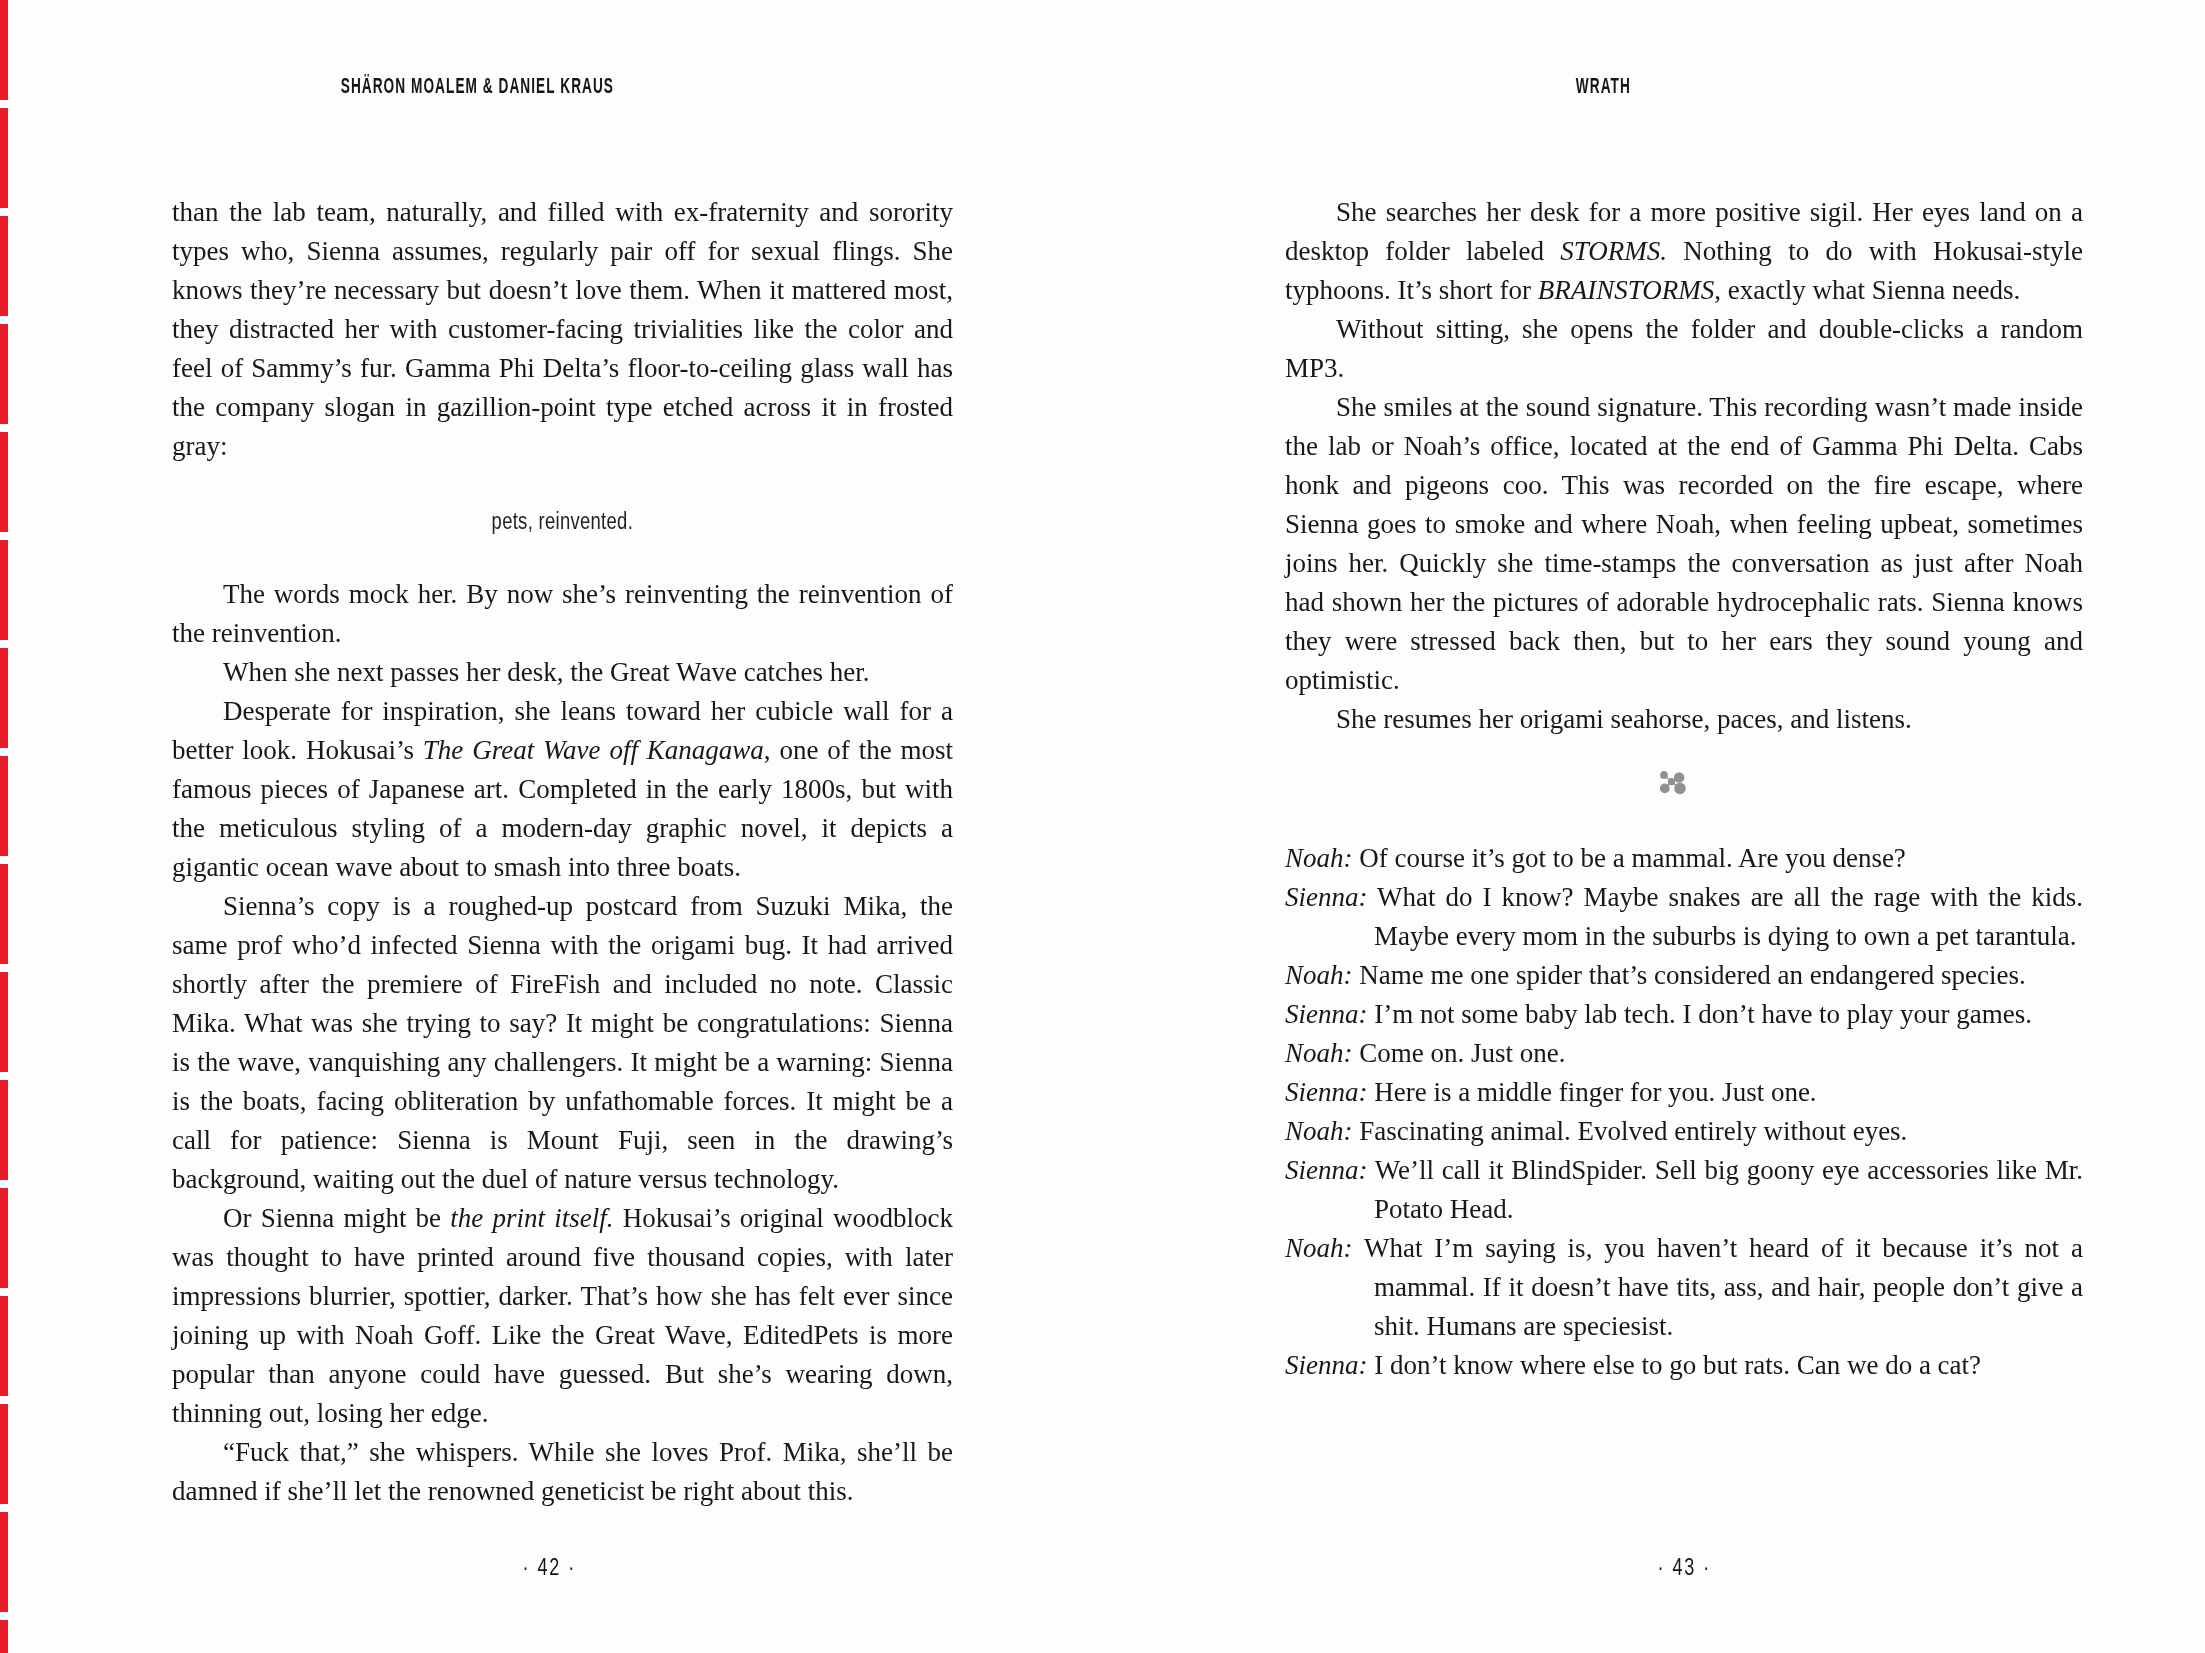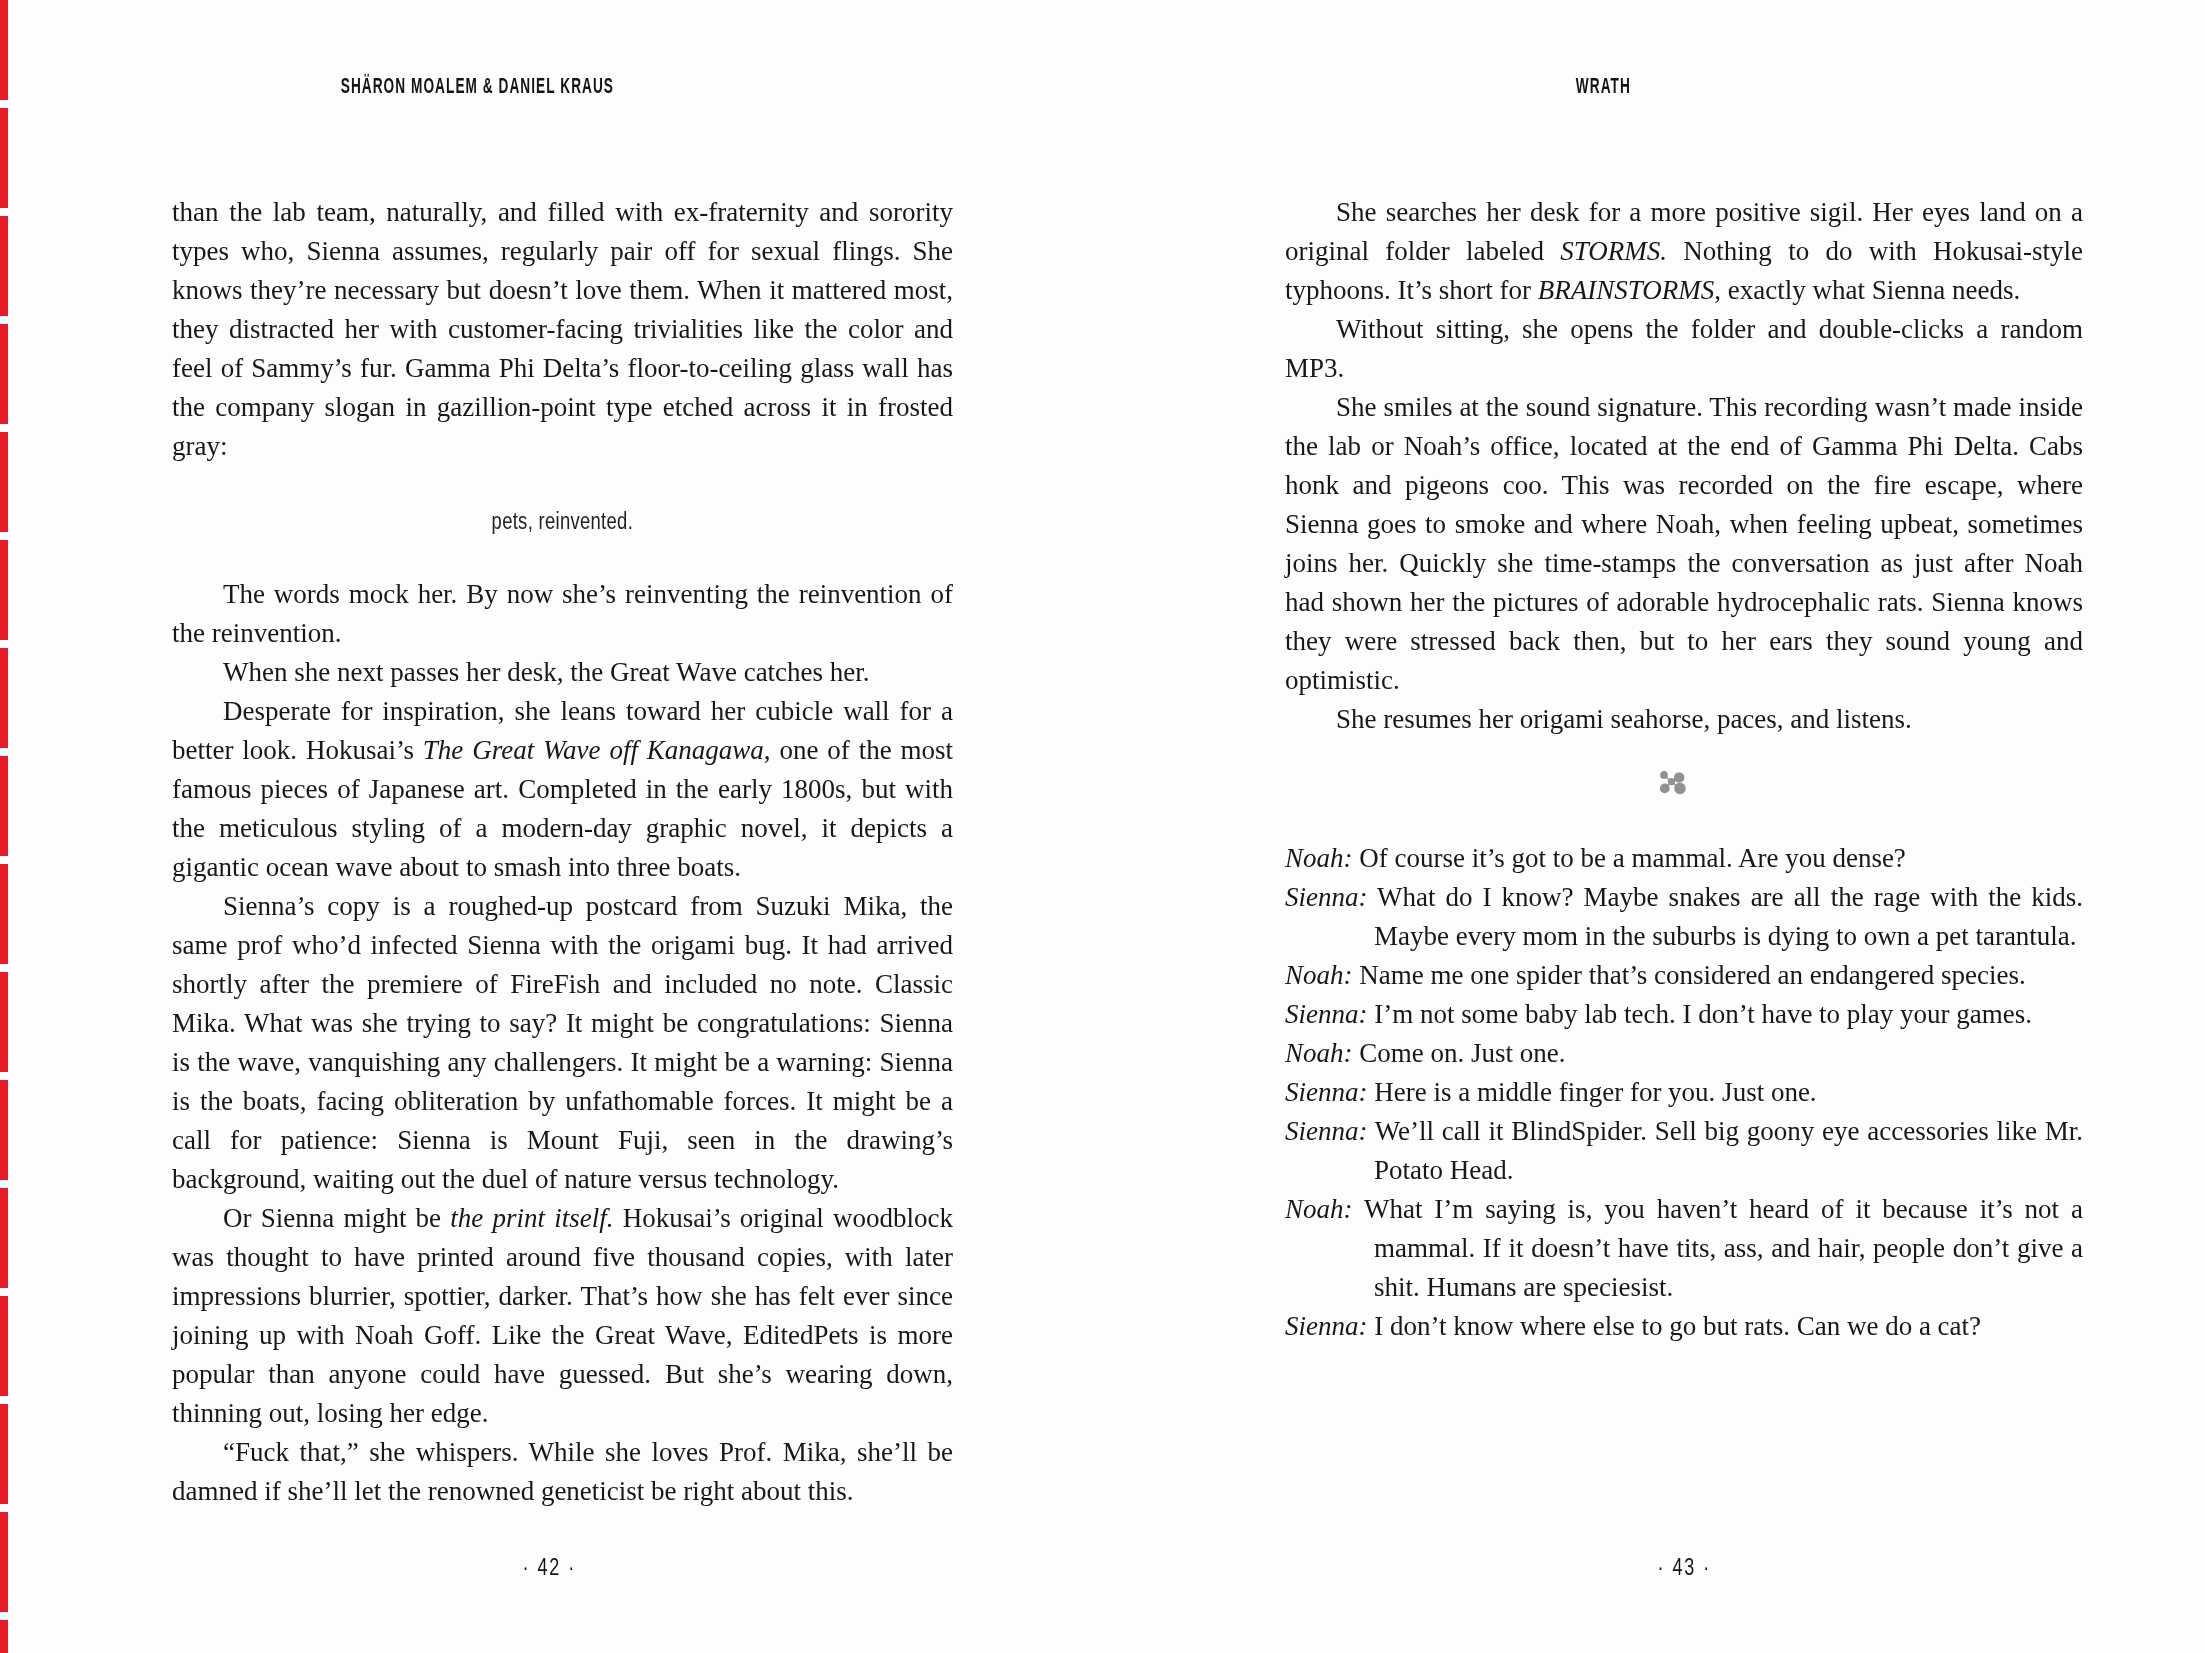--- a/index.html
+++ b/index.html
@@ -143,21 +143,21 @@
   <div class="page-number" id="left-folio">
     <span class="cond folio-cond">· 42 ·</span>
   </div>
 
   <div class="running-head" id="right-head">
     <span class="cond head-cond">WRATH</span>
   </div>
 
   <div class="page-body" id="right-body">
     <div>
-        <p class="para indent"><span>She searches her desk for a more positive sigil. Her eyes land on a original folder labeled </span><span class="it">STORMS.</span><span> Nothing to do with Hokusai-style typhoons. It’s short for </span><span class="it">BRAINSTORMS</span><span>, exactly what Sienna needs.</span></p>
+        <p class="para indent"><span>She searches her desk for a more positive sigil. Her eyes land on a desktop folder labeled </span><span class="it">STORMS.</span><span> Nothing to do with Hokusai-style typhoons. It’s short for </span><span class="it">BRAINSTORMS</span><span>, exactly what Sienna needs.</span></p>
         <p class="para indent"><span>Without sitting, she opens the folder and double-clicks a random MP3.</span></p>
         <p class="para indent"><span>She smiles at the sound signature. This recording wasn’t made inside the lab or Noah’s office, located at the end of Gamma Phi Delta. Cabs honk and pigeons coo. This was recorded on the fire escape, where Sienna goes to smoke and where Noah, when feeling upbeat, sometimes joins her. Quickly she time-stamps the conversation as just after Noah had shown her the pictures of adorable hydrocephalic rats. Sienna knows they were stressed back then, but to her ears they sound young and optimistic.</span></p>
         <p class="para indent"><span>She resumes her origami seahorse, paces, and listens.</span></p>
       </div>
 
     <div class="ornament-wrap">
       <svg width="30.5" height="27" viewBox="0 0 36 32">
         <g stroke="#8f9192" stroke-width="1.6" fill="#8f9192">
           <line x1="18" y1="15" x2="9" y2="7"></line>
           <line x1="18" y1="15" x2="27" y2="10"></line>
@@ -172,20 +172,21 @@
       </svg>
     </div>
 
     <div>
         <p class="para dialogue"><span class="it">Noah:</span><span> Of course it’s got to be a mammal. Are you dense?</span></p>
         <p class="para dialogue"><span class="it">Sienna:</span><span> What do I know? Maybe snakes are all the rage with the kids. Maybe every mom in the suburbs is dying to own a pet tarantula.</span></p>
         <p class="para dialogue"><span class="it">Noah:</span><span> Name me one spider that’s considered an endangered species.</span></p>
         <p class="para dialogue"><span class="it">Sienna:</span><span> I’m not some baby lab tech. I don’t have to play your games.</span></p>
         <p class="para dialogue"><span class="it">Noah:</span><span> Come on. Just one.</span></p>
         <p class="para dialogue"><span class="it">Sienna:</span><span> Here is a middle finger for you. Just one.</span></p>
+        <p class="para dialogue"><span class="it">Noah:</span><span> Fascinating animal. Evolved entirely without eyes.</span></p>
         <p class="para dialogue"><span class="it">Sienna:</span><span> We’ll call it BlindSpider. Sell big goony eye accessories like Mr. Potato Head.</span></p>
         <p class="para dialogue"><span class="it">Noah:</span><span> What I’m saying is, you haven’t heard of it because it’s not a mammal. If it doesn’t have tits, ass, and hair, people don’t give a shit. Humans are speciesist.</span></p>
         <p class="para dialogue"><span class="it">Sienna:</span><span> I don’t know where else to go but rats. Can we do a cat?</span></p>
       </div>
   </div>
 
   <div class="page-number" id="right-folio">
     <span class="cond folio-cond">· 43 ·</span>
   </div>
 

